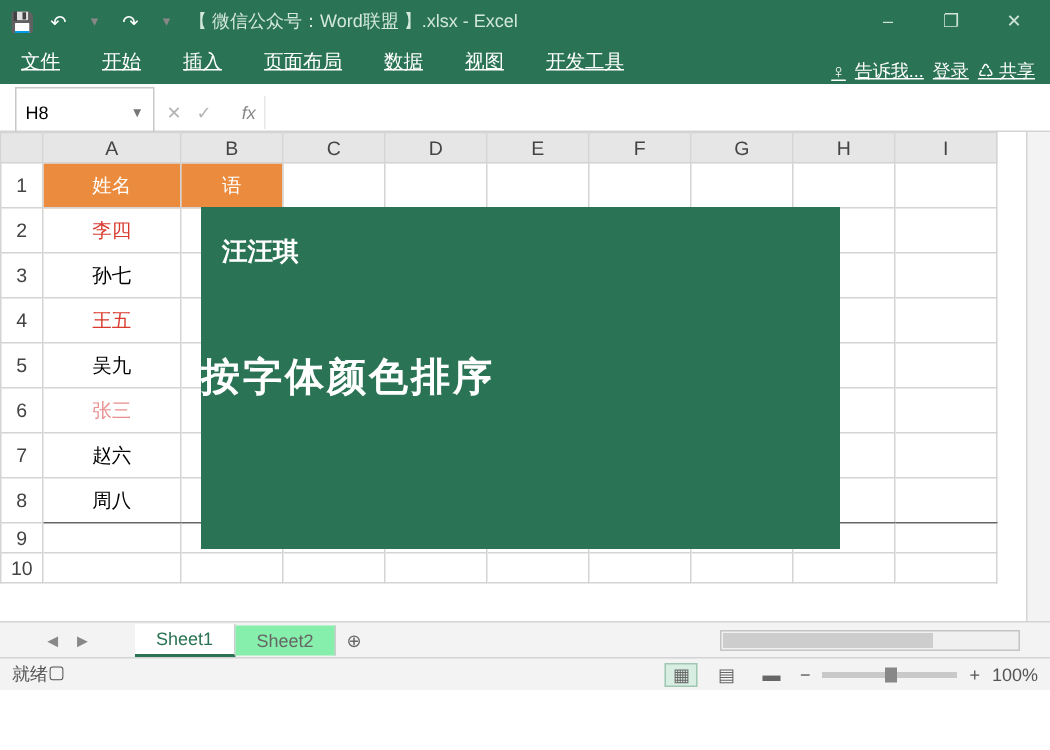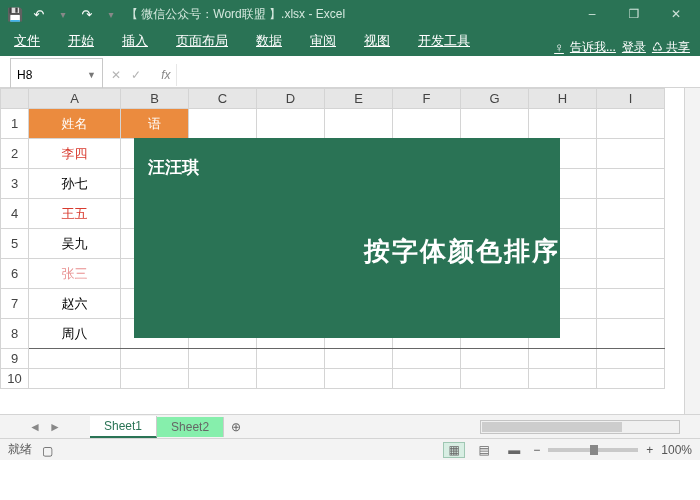--- a/index.html
+++ b/index.html
@@ -28,33 +28,33 @@
   .colhdr th { background: #e6e6e6; height: 20px; color: #444; }
   .rowhdr { background: #e6e6e6; width: 28px; color: #444; }
   .corner { background: #e6e6e6; width: 28px; height: 20px; }
   .data-row td { height: 30px; }
   .data-hdr { background: #eb8b3e !important; color: #fff; font-size: 14px; }
   .name-col { font-size: 15px; }
   .red { color: #d83a2e; }
   .pink { color: #e89090; }
   .b-border td { border-bottom: 1.5px solid #666; }
   .small-row td { height: 20px; }
-  .overlay { position: absolute; left: 134px; top: 138px; width: 426px; height: 200px; background: #2a7355; color: #fff; }
+  .overlay { position: absolute; left: 134px; top: 138px; width: 426px; height: 228px; background: #2a7355; color: #fff; }
   .overlay .ov-name { position: absolute; left: 14px; top: 18px; font-size: 17px; font-weight: bold; }
-  .overlay .ov-title { position: absolute; width: 100%; text-align: right; top: 96px; font-size: 26px; font-weight: bold; letter-spacing: 2px; }
+  .overlay .ov-title { position: absolute; width: 100%; text-align: left; top: 96px; font-size: 26px; font-weight: bold; letter-spacing: 2px; }
   .sheet-tabs { height: 24px; border-top: 1px solid #d4d4d4; display: flex; align-items: center; background: #f3f3f3; }
   .sheet-nav { width: 90px; display: flex; justify-content: center; gap: 8px; color: #888; }
   .sheet-tab { padding: 3px 14px; border-right: 1px solid #ccc; background: #fff; font-size: 12px; }
   .sheet-tab.active { border-bottom: 2px solid #2a7355; color: #2a7355; }
   .sheet-tab.inactive { background: #86efac; color: #666; }
   .add-sheet { width: 24px; text-align: center; color: #666; }
   .hscroll { flex: 0 0 200px; height: 14px; border: 1px solid #c4c4c4; margin: 0 20px 0 auto; background: #f0f0f0; position: relative; }
   .hscroll .thumb { position: absolute; left: 1px; top: 1px; width: 140px; height: 10px; background: #cdcdcd; }
   .statusbar { height: 22px; background: #f3f3f3; border-top: 1px solid #d4d4d4; display: flex; align-items: center; font-size: 12px; color: #555; padding: 0 8px; }
-  .statusbar .s-left { display: flex; gap: 10px; align-items: flex-end; }
+  .statusbar .s-left { display: flex; align-items: flex-start; }
   .statusbar .s-right { margin-left: auto; display: flex; gap: 8px; align-items: center; }
   .view-btn { width: 22px; height: 16px; border: 1px solid transparent; display: flex; align-items: center; justify-content: center; color: #666; }
   .view-btn.active { background: #d8eee3; border-color: #9fc7b3; }
   .zoom-slider { width: 90px; height: 4px; background: #c9c9c9; position: relative; }
   .zoom-slider .zthumb { position: absolute; left: 42px; top: -3px; width: 8px; height: 10px; background: #888; }
   .right-gutter { position:absolute; right:0; top:0; bottom:0; width:16px; background:#f3f3f3; border-left:1px solid #d4d4d4;}
   .chevr { font-size:10px; color:#888;}
 </style>
 </head>
 <body>
@@ -74,21 +74,20 @@
     <div class="win-btn">✕</div>
   </div>
 </div>
 
 <div class="ribbon-tabs">
   <div class="tab">文件</div>
   <div class="tab">开始</div>
   <div class="tab">插入</div>
   <div class="tab">页面布局</div>
   <div class="tab">数据</div>
-  <div class="tab">审阅</div>
   <div class="tab">视图</div>
   <div class="tab">开发工具</div>
   <div class="spacer"></div>
   <div class="rt-right">
     <span class="rt-lightbulb">♀</span>
     <span>告诉我...</span>
     <span>登录</span>
     <span>♺ <span>共享</span></span>
   </div>
 </div>

